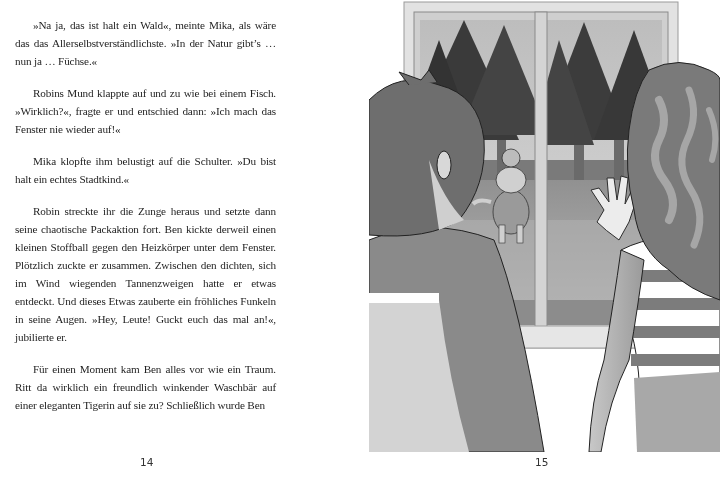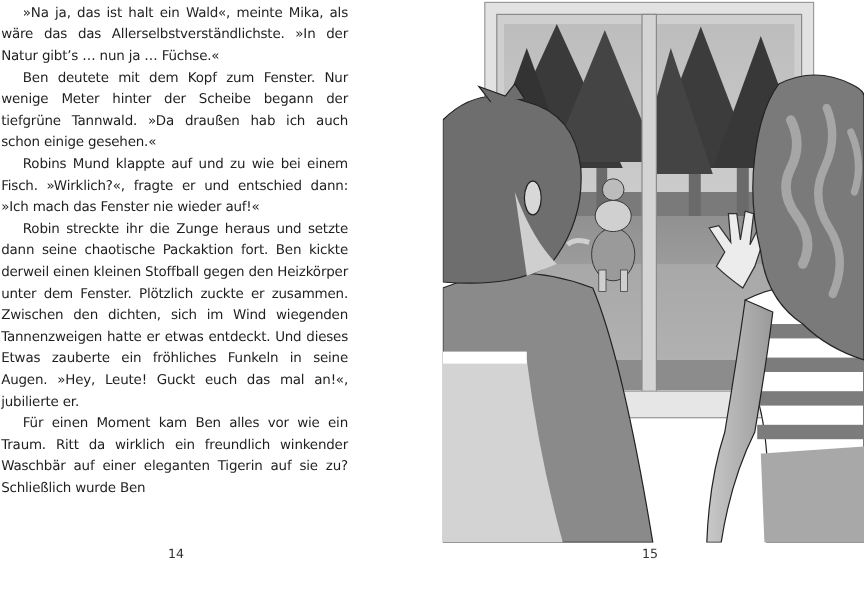--- a/index.html
+++ b/index.html
@@ -19,24 +19,25 @@
     }
     .text-column {
       position: absolute;
       left: 1px; top: 2px;
       width: 289px;
       font-size: 11.2px;
       line-height: 18px;
       letter-spacing: -0.15px;
     }
     .para {
-      margin: 0;
+      margin: 14px;
       text-align: justify;
       text-indent: 18px;
       hyphens: manual;
+      font-family: Liberation Serif, serif;
     }
     .page-number {
       position: absolute;
       top: 456px;
       font-size: 10.5px;
       font-weight: normal;
       color: #333;
     }
     .pn-left { left: 140px; }
     .pn-right { left: 175px; }
@@ -46,22 +47,22 @@
       width: 351px; height: 452px;
     }
     .illustration svg { display: block; }
   </style>
 </head>
 <body>
 
 <div class="page-left">
   <div class="text-column">
     <p class="para">»Na ja, das ist halt ein Wald«, meinte Mika, als wäre das das Allerselbstverständlichste. »In der Natur gibt’s … nun ja … Füchse.«</p>
-    <p class="para">Ben deutete mit dem Kopf zum Fenster. Nur wenige Meter hinter der Scheibe begann der tiefgrüne Tann­wald. »Da draußen hab ich auch schon einige gesehen.«</p>
     <p class="para">Robins Mund klappte auf und zu wie bei einem Fisch. »Wirklich?«, fragte er und entschied dann: »Ich mach das Fenster nie wieder auf!«</p>
+    <p class="para">Mika klopfte ihm belustigt auf die Schulter. »Du bist halt ein echtes Stadtkind.«</p>
     <p class="para">Robin streckte ihr die Zunge heraus und setzte dann seine chaotische Packaktion fort. Ben kickte derweil ei­nen kleinen Stoffball gegen den Heizkörper unter dem Fenster. Plötzlich zuckte er zusammen. Zwischen den dichten, sich im Wind wiegenden Tannenzweigen hatte er etwas entdeckt. Und dieses Etwas zauberte ein fröhli­ches Funkeln in seine Augen. »Hey, Leute! Guckt euch das mal an!«, jubilierte er.</p>
     <p class="para">Für einen Moment kam Ben alles vor wie ein Traum. Ritt da wirklich ein freundlich winkender Waschbär auf einer eleganten Tigerin auf sie zu? Schließlich wurde Ben</p>
   </div>
   <div class="page-number pn-left">14</div>
 </div>
 
 <div class="page-right">
   <div class="illustration">
     <svg width="351" height="452" viewBox="0 0 351 452" xmlns="http://www.w3.org/2000/svg">
       <defs>

